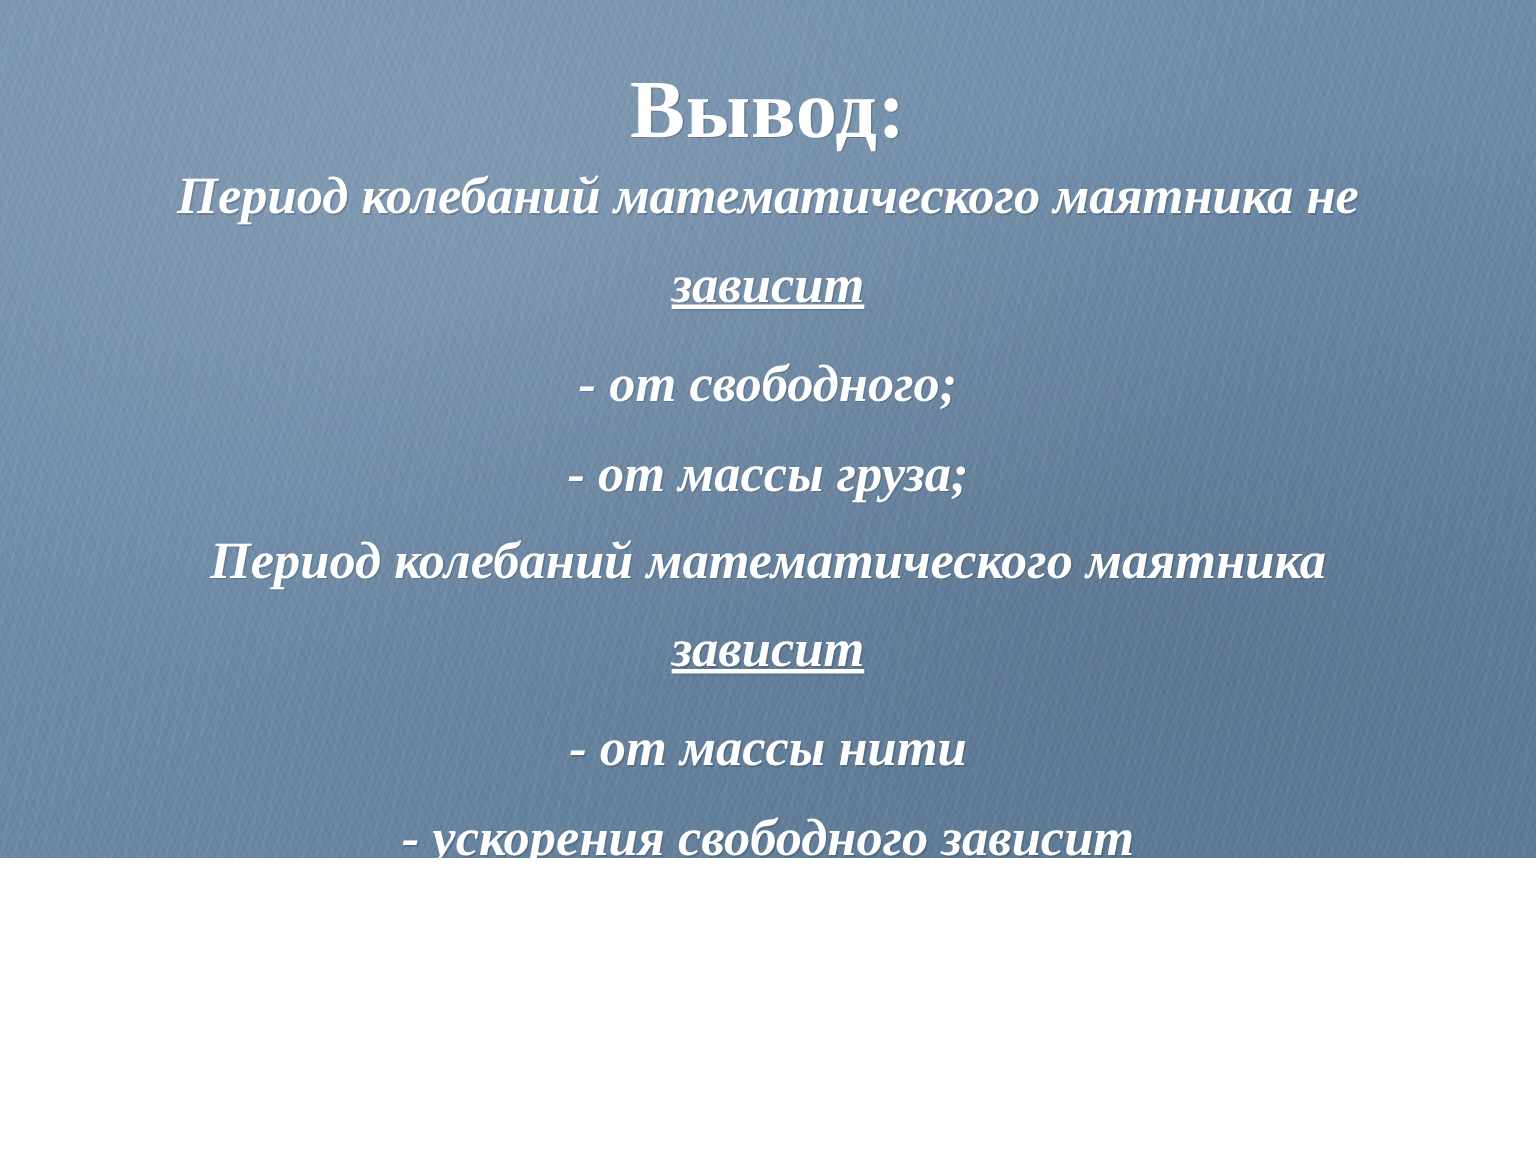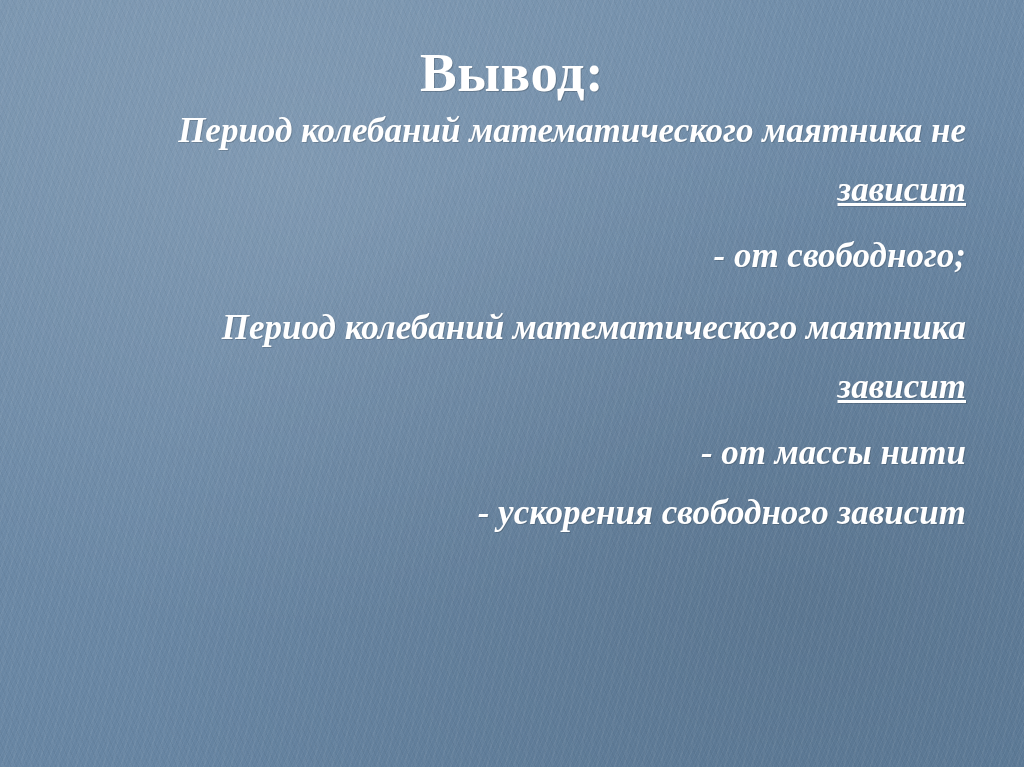--- a/index.html
+++ b/index.html
@@ -8,21 +8,21 @@
   }
   body {
     width: 1024px;
     height: 767px;
     overflow: hidden;
     font-family: "Liberation Serif", serif;
   }
   #slide {
     position: relative;
     width: 1024px;
-    height: 767px;
+    height: 572px;
     background-color: #6E8BA8;
     background-image:
       repeating-linear-gradient(115deg, rgba(255,255,255,0.045) 0px, rgba(255,255,255,0.045) 1px, rgba(0,0,0,0.0) 1px, rgba(0,0,0,0.0) 4px),
       repeating-linear-gradient(65deg, rgba(0,0,0,0.035) 0px, rgba(0,0,0,0.035) 1px, rgba(0,0,0,0.0) 1px, rgba(0,0,0,0.0) 5px),
       repeating-linear-gradient(100deg, rgba(255,255,255,0.03) 0px, rgba(255,255,255,0.03) 2px, rgba(0,0,0,0.0) 2px, rgba(0,0,0,0.0) 9px),
       radial-gradient(ellipse at 28% 22%, rgba(255,255,255,0.10) 0%, rgba(255,255,255,0.0) 55%),
       radial-gradient(ellipse at 78% 78%, rgba(0,0,0,0.10) 0%, rgba(0,0,0,0.0) 60%),
       linear-gradient(160deg, #7793AE 0%, #6C89A6 45%, #61809E 100%);
     overflow: hidden;
   }
@@ -45,21 +45,20 @@
   .body-block {
     margin-top: 8px;
     padding: 0 58px;
   }
   .line {
     font-size: 35px;
     font-style: italic;
     font-weight: bold;
     line-height: 1.32;
     text-shadow: 1px 1px 0 rgba(0,0,0,0.15);
-    text-align: right;
   }
   .line.underline {
     text-decoration: underline;
     margin-top: 17px;
   }
   .line.tight {
     line-height: 1.2;
   }
   .spacer-sm { height: 14px; }
   .spacer-md { height: 22px; }
@@ -77,20 +76,21 @@
       <div class="line tight">Период колебаний математического маятника не</div>
 
       <div class="line tight underline">зависит</div>
 
       <div class="spacer-md"></div>
 
       <div class="line">- от свободного;</div>
 
       <div class="spacer-sm"></div>
 
+      <div class="line">- от массы груза;</div>
 
       <div class="spacer-sm"></div>
 
       <div class="line tight">Период колебаний математического маятника</div>
 
       <div class="line tight underline">зависит</div>
 
       <div class="spacer-md"></div>
 
       <div class="line">- от массы нити</div>

